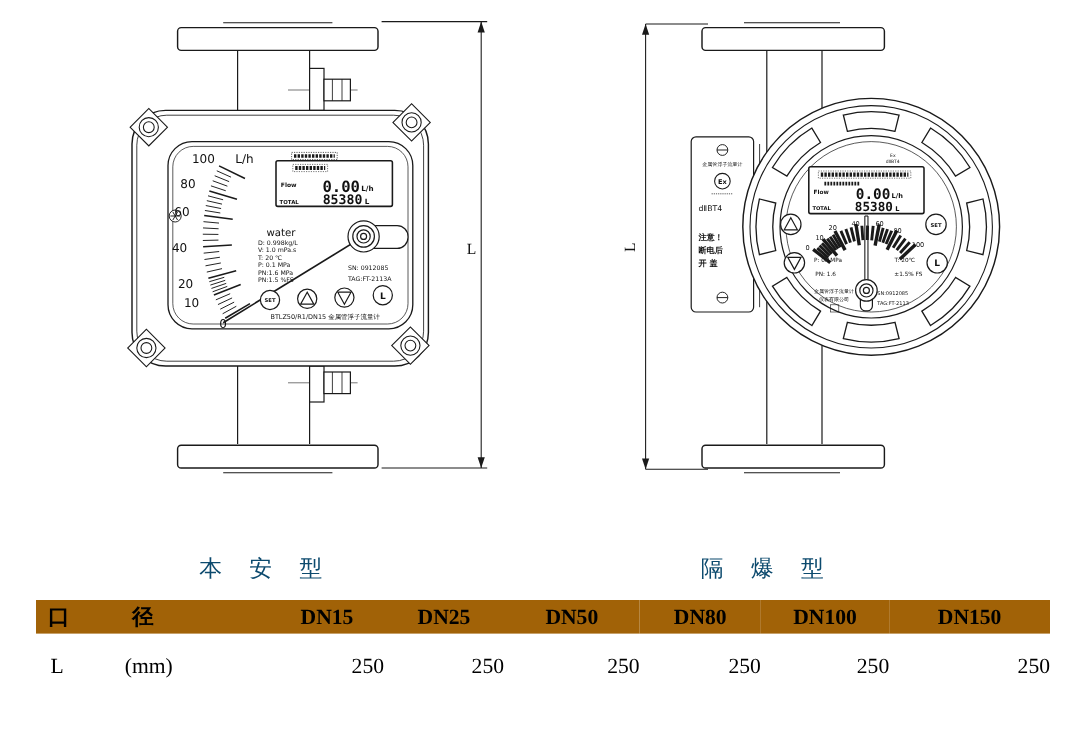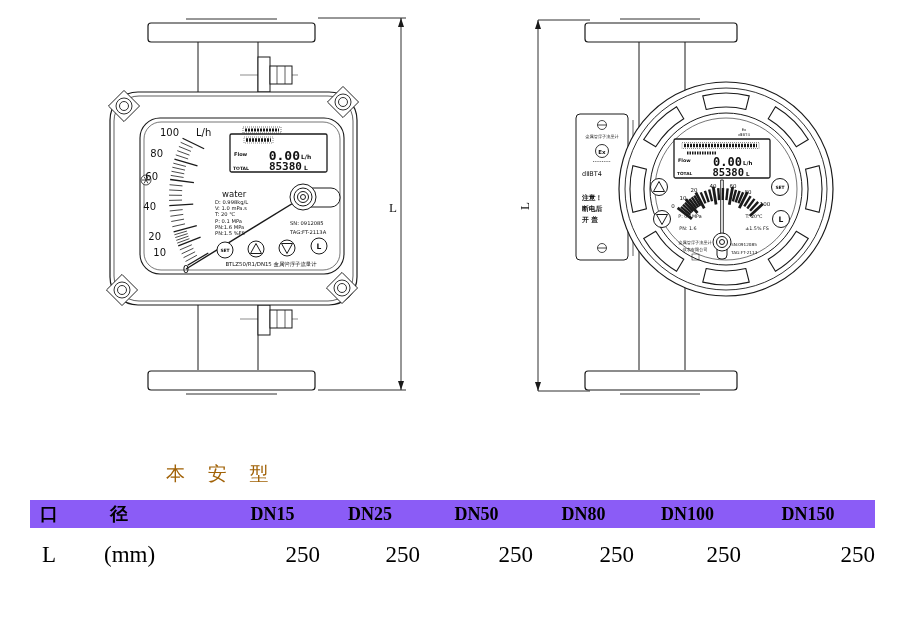--- a/index.html
+++ b/index.html
@@ -5,25 +5,25 @@
   html,body{margin:0;padding:0;background:#fff;}
   #canvas{position:relative;width:909px;height:622px;background:#fff;overflow:hidden;
           font-family:"Liberation Sans",sans-serif;color:#000;}
   svg{position:absolute;overflow:visible;}
   svg text{fill:#111;}
   .t-sans{font-family:"DejaVu Sans",sans-serif;}
   .t-ser{font-family:"Liberation Serif",serif;}
   .lcdnum{font-family:"DejaVu Sans Mono",monospace;font-weight:bold;}
   .bold{font-weight:bold;}
   .caption{position:absolute;font-family:"Liberation Serif",serif;font-size:19px;
-           letter-spacing:9px;color:#a16207;white-space:nowrap;}
+           letter-spacing:9px;color:#0c4a6e;white-space:nowrap;}
   table.spec{position:absolute;left:30px;top:500px;width:845px;border-collapse:collapse;
              table-layout:fixed;font-family:"Liberation Serif",serif;}
-  table.spec td{text-align:center;font-size:23px;padding:0;vertical-align:middle;}
-  tr.hdr td{background:#8b5cf6;font-weight:bold;font-size:18px;height:28px;}
+  table.spec td{text-align:center;font-size:18px;padding:0;vertical-align:middle;}
+  tr.hdr td{background:#a16207;font-weight:bold;font-size:18px;height:28px;}
   tr.r1 td{height:54px;text-align:right;}
   tr.r2 td{background:#c4c4c4;height:30px;}
   td.lbl{text-align:left !important;}
   td.lbl .a{display:inline-block;padding-left:12px;width:62px;}
   td.lbl .a2{display:inline-block;padding-left:10px;width:70px;}
 </style>
 </head>
 <body>
 
 <div id="canvas">
@@ -366,20 +366,21 @@
         <text x="175" y="234" text-anchor="middle">金属管浮子流量计</text>
         <text x="175" y="241" text-anchor="middle">仪表有限公司</text>
         <text x="211" y="236">SN:0912085</text>
         <text x="211" y="244">TAG:FT-2113</text>
       </g>
       <rect x="172" y="244" width="7" height="6" stroke-width="0.5"></rect>
     </g>
   </svg>
 
   <span class="caption" style="left:166px;top:461px;">本 安 型</span>
+  <span class="caption" style="left:584px;top:461px;">隔 爆 型</span>
 
   <table class="spec">
     <colgroup>
       <col style="width:195px">
         <col style="width:95px">
         <col style="width:100px">
       <col style="width:113px">
         <col style="width:101px">
         <col style="width:107px">
         <col style="width:134px">

